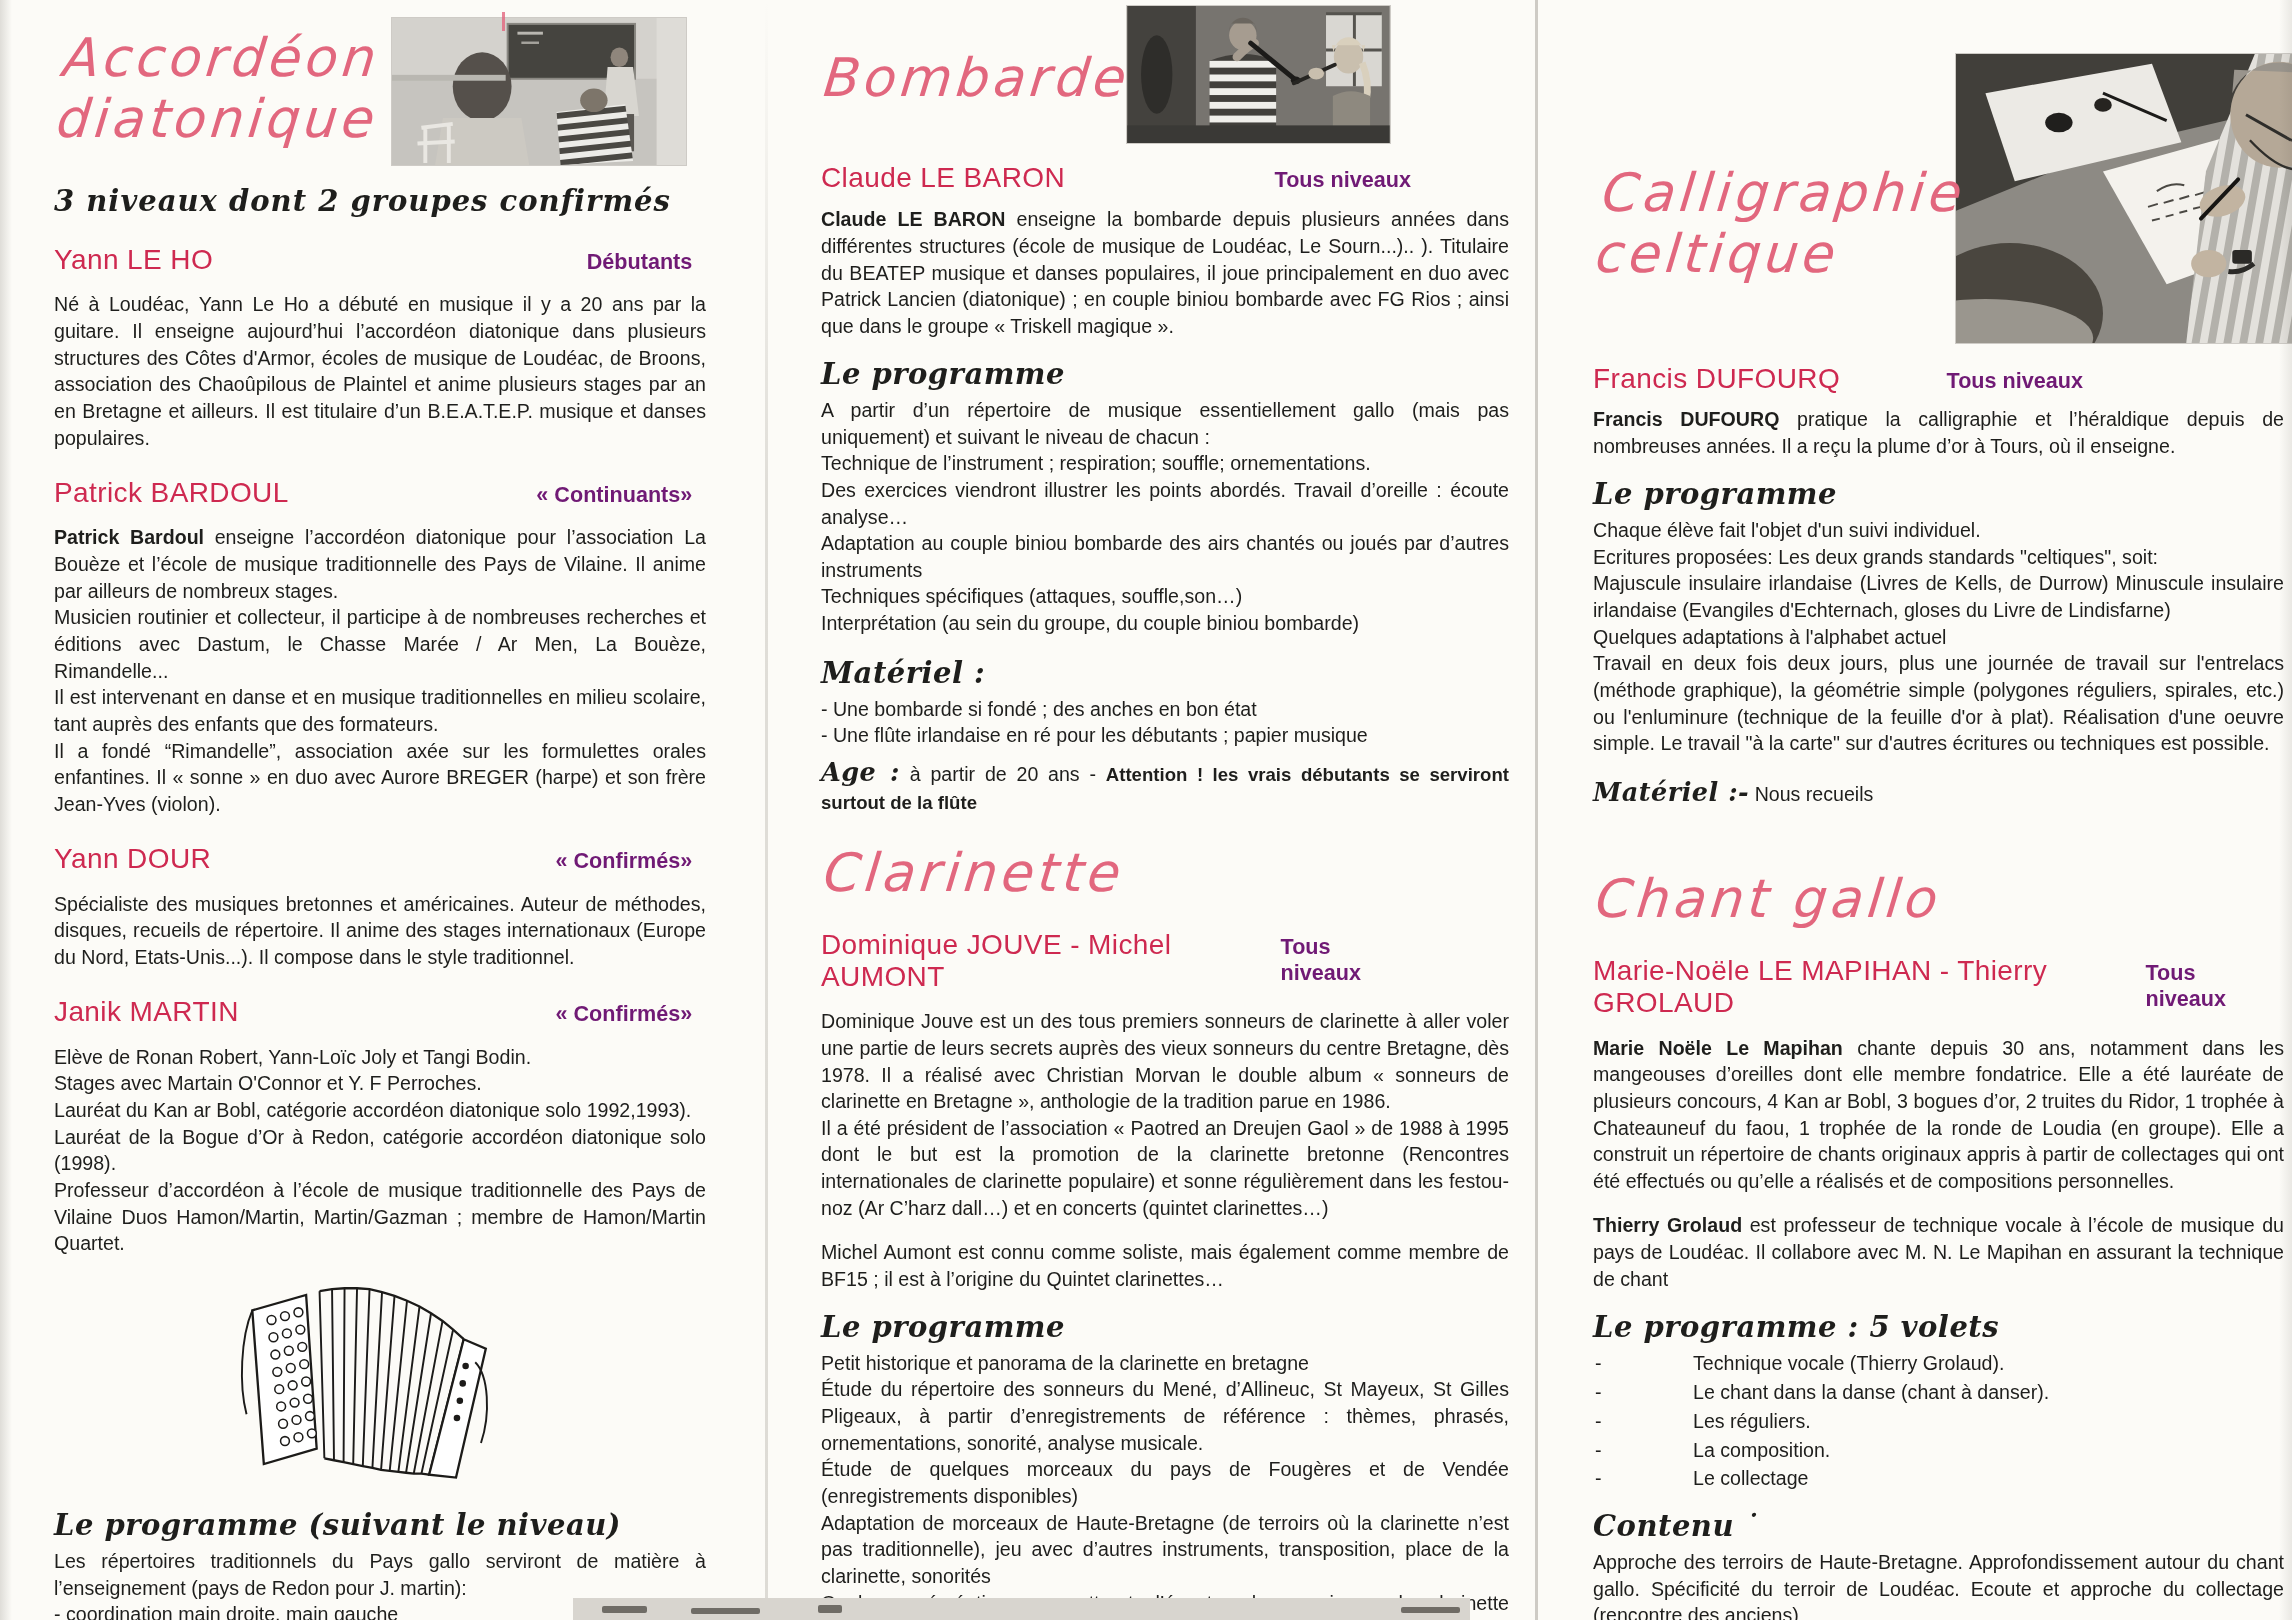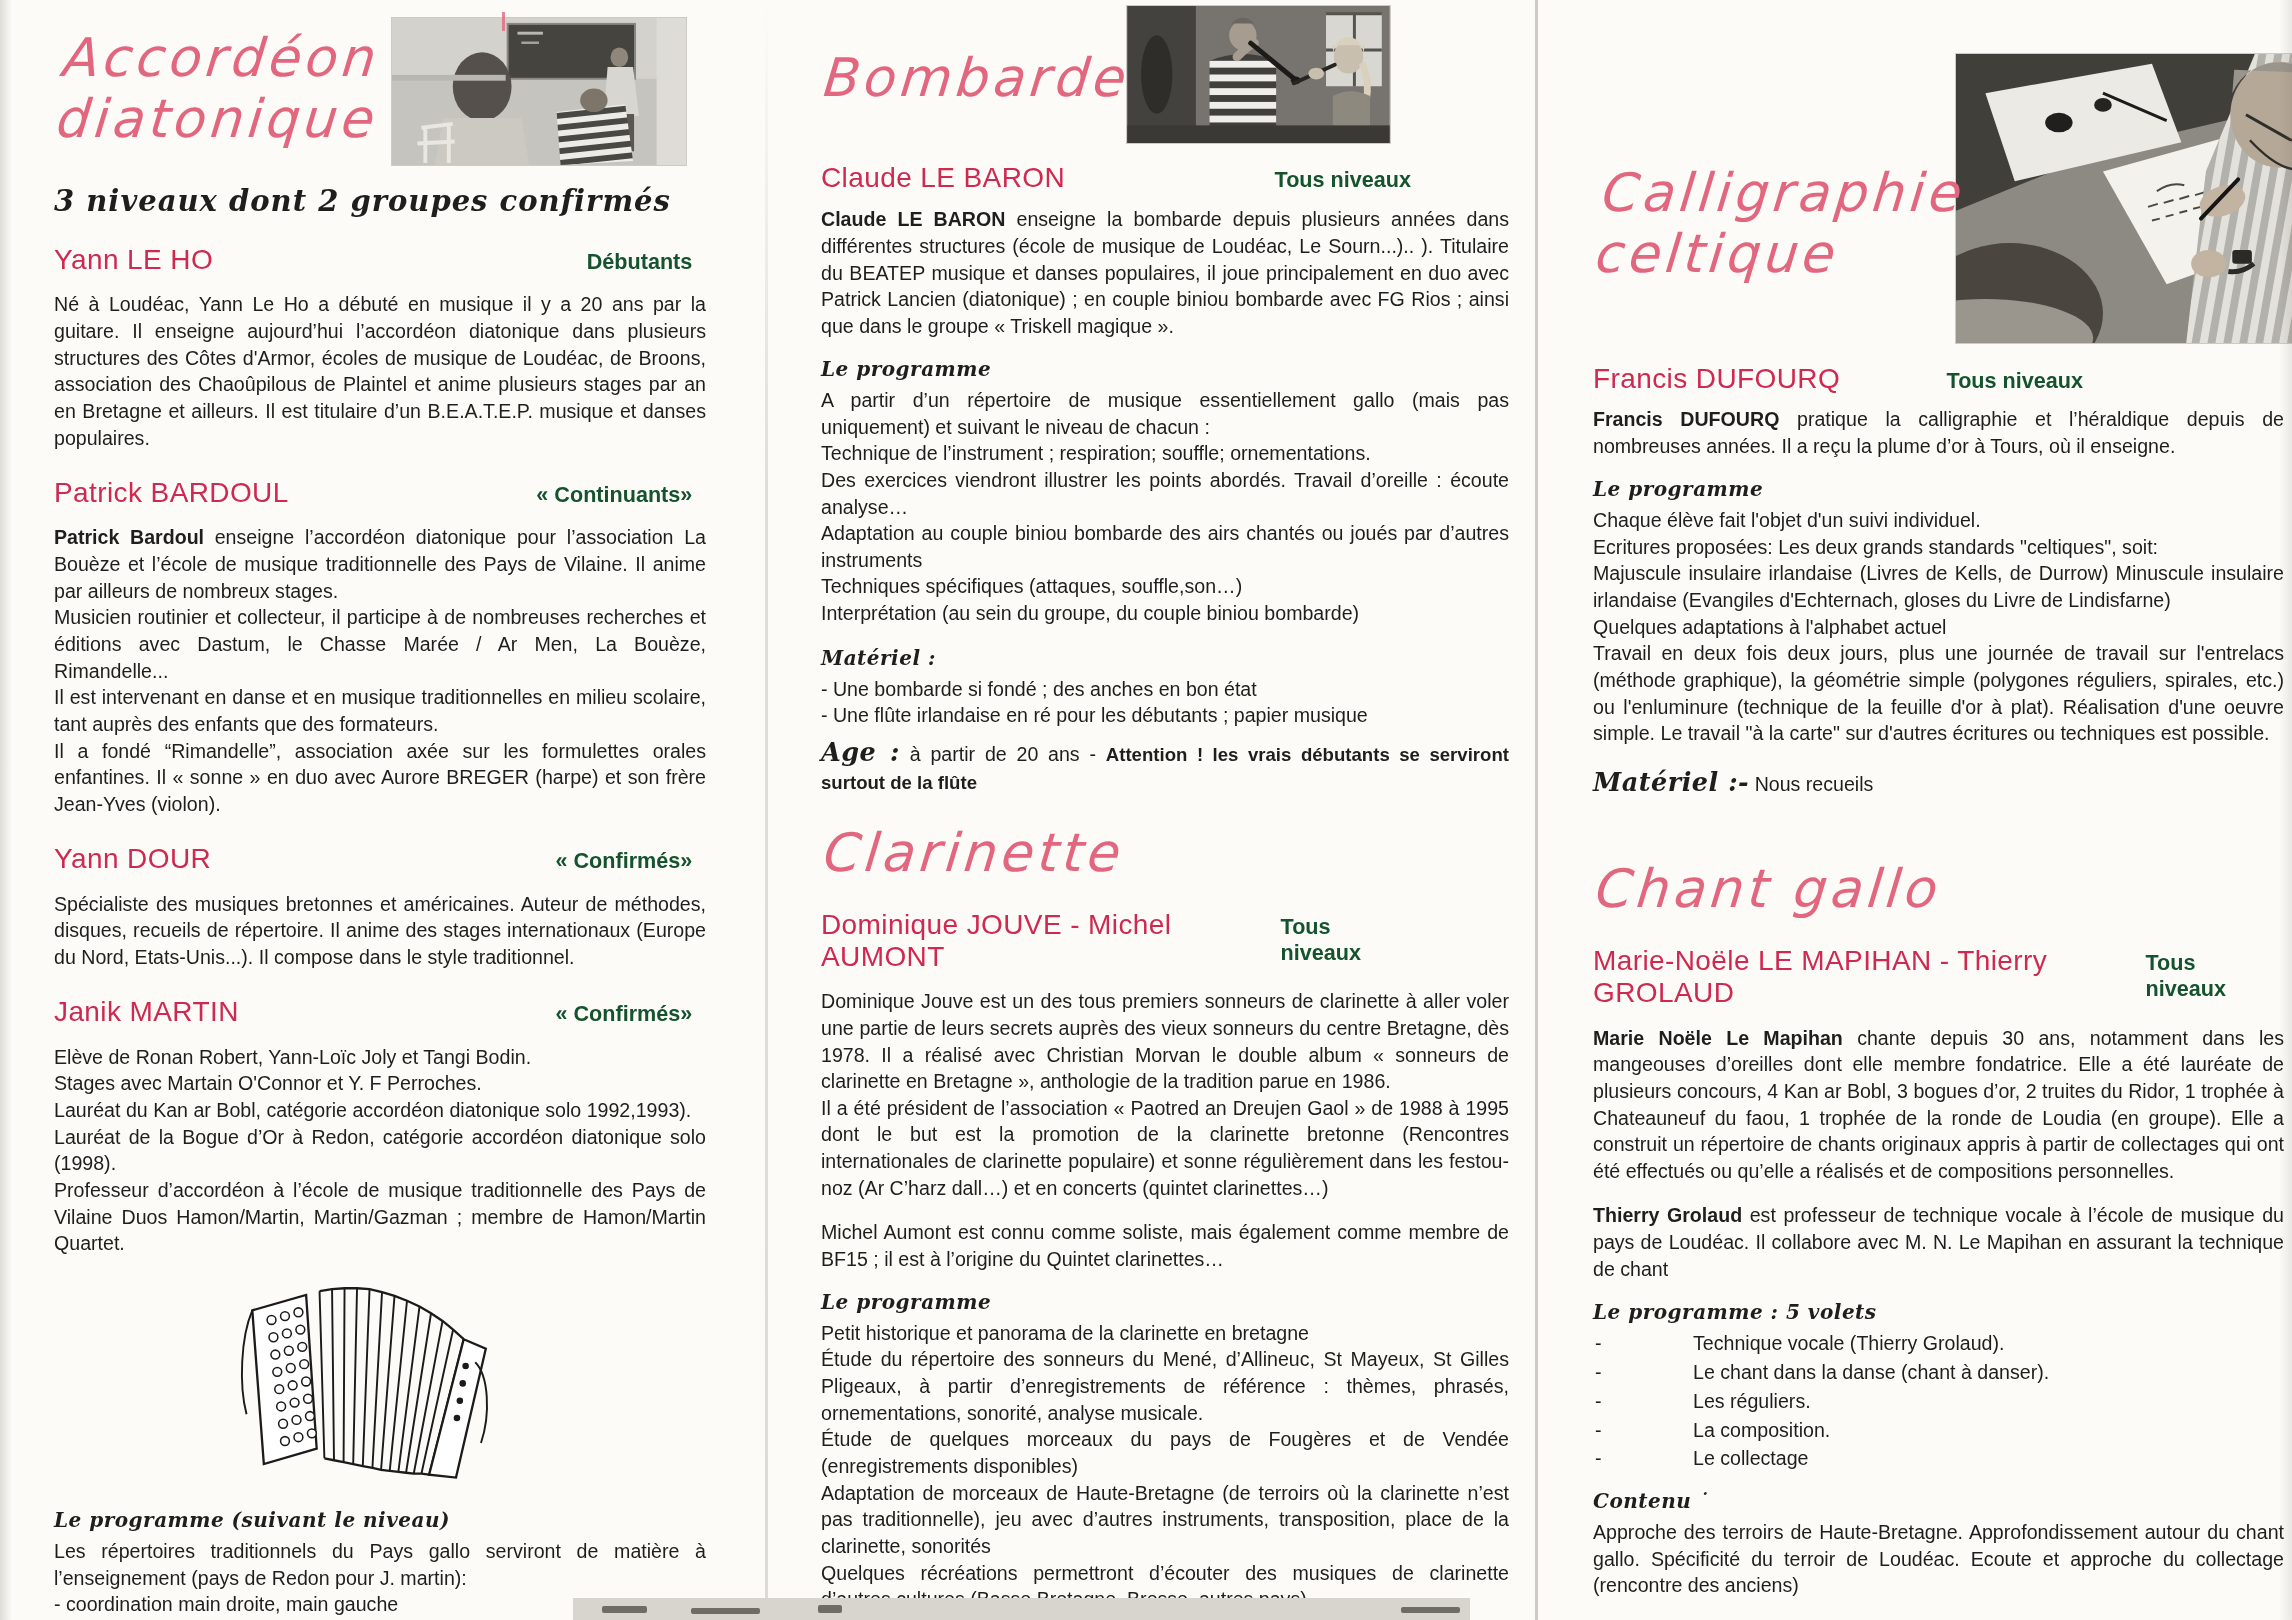--- a/index.html
+++ b/index.html
@@ -18,29 +18,29 @@
 
   .col{position:absolute;top:0;}
   #col1{left:54px;width:652px;}
   #col2{left:821px;width:688px;}
   #col3{left:1593px;width:691px;}
 
   .script-pink{color:#e2677e;font-family:"DejaVu Sans",sans-serif;font-style:italic;
                font-size:53px;line-height:1.16;letter-spacing:3.9px;white-space:pre-line;
                transform:skewX(-6deg);transform-origin:left bottom;margin:0;font-weight:400;}
   .script-black{font-family:"DejaVu Serif",serif;font-style:italic;font-weight:bold;
-                font-size:20px;letter-spacing:0.5px;margin:17.6px 0 5.9px;}
+                font-size:29px;letter-spacing:0.5px;margin:17.6px 0 5.9px;}
   .script-inline{font-family:"DejaVu Serif",serif;font-style:italic;font-weight:bold;
                  font-size:25.5px;letter-spacing:0.5px;}
   .subtitle{font-family:"DejaVu Serif",serif;font-style:italic;font-weight:bold;
             font-size:29px;letter-spacing:1px;margin:19.6px 0 3.9px;}
   .header-row{display:flex;justify-content:space-between;align-items:baseline;margin:25.5px 0 15.7px;}
   .header-row.tight{margin:19.6px 0 11.8px;}
   .name{color:#ce2950;font-size:28px;letter-spacing:0.4px;}
-  .level{font-weight:bold;font-size:21.6px;color:#14532d;}
+  .level{font-weight:bold;font-size:21.6px;color:#701a75;}
   .pr-sm{padding-right:13.7px;} .pr-md{padding-right:98px;} .pr-lg{padding-right:201px;}
   .para{font-size:19.6px;line-height:1.36;text-align:justify;margin:0 0 12.7px;}
   .block{white-space:pre-line;}
   .lead{font-weight:bold;}
   .warn{font-weight:bold;font-size:18.6px;}
 
   .title-row{display:flex;align-items:flex-start;}
   .photo{background:#c8c6c1;box-shadow:0 0 0 1px rgba(120,115,105,.35);overflow:hidden;flex:none;}
   #photo-accordeon{width:294px;height:147px;margin:17.6px 19.6px 0 auto;}
   #col1 .title-row .script-pink{margin-top:27.4px;}

